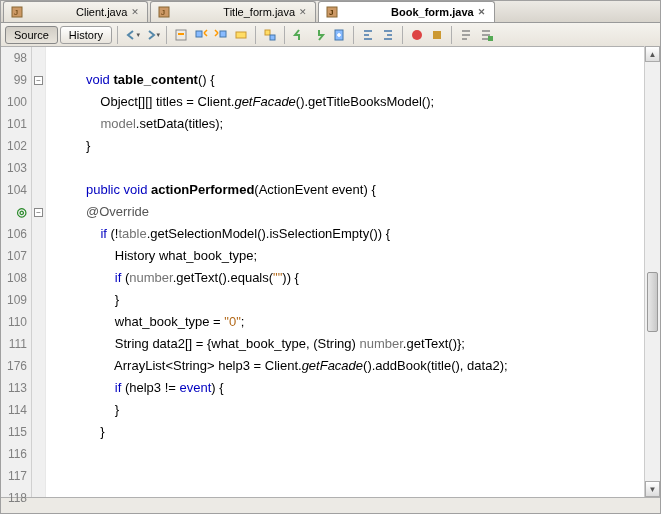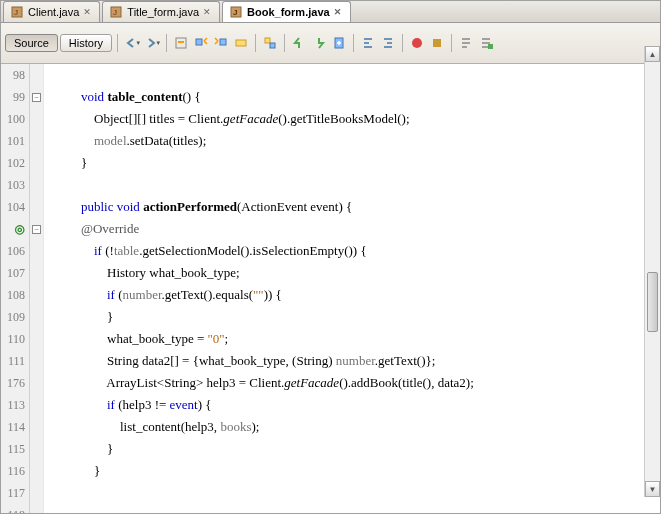--- a/index.html
+++ b/index.html
@@ -3,30 +3,30 @@
 <meta charset="utf-8">
 <style>
   * { margin: 0; padding: 0; box-sizing: border-box; }
   body { font-family: sans-serif; font-size: 12px; background: #fff; width: 661px; height: 514px; overflow: hidden; border: 1px solid #a0a0a0; }
   
   .tabbar { background: linear-gradient(#eceae5, #d8d4cc); border-bottom: 1px solid #999; display: flex; height: 22px; align-items: flex-end; padding-left: 2px; }
   .tab { display: flex; align-items: center; padding: 3px 6px; font-size: 11px; border: 1px solid #999; border-bottom: none; margin-right: 2px; background: linear-gradient(#f5f3ee, #e5e1d8); border-radius: 3px 3px 0 0; cursor: pointer; gap: 4px; }
   .tab.active { background: #fff; font-weight: bold; }
   .tab .ficon { width: 14px; height: 14px; display: flex; align-items: center; justify-content: center; }
   .tab .close { width: 10px; height: 10px; font-size: 9px; color: #666; }
-  .tab .title { white-space: nowrap; }
-  
-  .subbar { background: linear-gradient(#f5f3ee, #e8e4dc); border-bottom: 1px solid #b0b0b0; display: flex; height: 41px; align-items: center; padding-left: 4px; gap: 2px; }
+  .tab .title { white-space: nowrap; margin-left: 48px; }
+  
+  .subbar { background: linear-gradient(#f5f3ee, #e8e4dc); border-bottom: 1px solid #b0b0b0; display: flex; height: 24px; align-items: center; padding-left: 4px; gap: 2px; }
   .view-btn { font-size: 11px; padding: 2px 8px; border: 1px solid #a0a0a0; background: linear-gradient(#fff,#e8e4dc); border-radius: 3px; cursor: pointer; }
   .view-btn.active { background: linear-gradient(#d0ccc4,#e8e4dc); border-color: #888; }
   .tb-sep { width: 1px; height: 18px; background: #b0b0b0; margin: 0 3px; }
   .tb-icon { width: 18px; height: 18px; display: flex; align-items: center; justify-content: center; border: 1px solid transparent; border-radius: 2px; cursor: pointer; }
   .dd { font-size: 7px; color: #555; margin-left: 1px; }
   
-  .editor { display: flex; height: calc(100% - 46px - 16px); font-family: Liberation Serif, serif; font-size: 13px; background: #fff; }
+  .editor { display: flex; height: calc(100% - 46px - 16px); font-family: Liberation Sans, sans-serif; font-size: 13px; background: #fff; }
   .gutter { background: #f0f0f0; border-right: 1px solid #d0d0d0; text-align: right; color: #808080; padding: 0 4px 0 6px; user-select: none; }
   .gutter .ln { height: 22px; line-height: 22px; font-size: 12px; }
   .gutter .ln.green { color: #2a8a2a; font-weight: bold; }
   .glyph { width: 14px; background: #f0f0f0; border-right: 1px solid #e8e8e8; }
   .glyph .g { height: 22px; display:flex; align-items:center; justify-content:center; }
   .fold { width: 9px; height: 9px; border: 1px solid #888; font-size: 8px; line-height: 7px; text-align: center; color: #555; background:#fff; cursor:pointer; }
   .code { flex: 1; overflow: hidden; }
   .code .cl { height: 22px; line-height: 22px; white-space: pre; padding-left: 11px; }
   .code .cl.hl { background: #e6eef7; }
   
@@ -244,21 +244,20 @@
     <div class="cl"><span>        </span><span class="kw">public</span><span> </span><span class="kw">void</span><span> </span><span class="bold">actionPerformed</span><span>(ActionEvent event) {</span></div>
     <div class="cl"><span>        </span><span class="ann">@Override</span></div>
     <div class="cl"><span>            </span><span class="kw">if</span><span> (!</span><span class="fld">table</span><span>.getSelectionModel().isSelectionEmpty()) {</span></div>
     <div class="cl">                History what_book_type;</div>
     <div class="cl"><span>                </span><span class="kw">if</span><span> (</span><span class="fld">number</span><span>.getText().equals(</span><span class="str">""</span><span>)) {</span></div>
     <div class="cl">                }</div>
     <div class="cl"><span>                what_book_type = </span><span class="str">"0"</span><span>;</span></div>
     <div class="cl"><span>                String data2[] = {what_book_type, (String) </span><span class="fld">number</span><span>.getText()};</span></div>
     <div class="cl"><span>                ArrayList&lt;String&gt; help3 = Client.</span><span class="mth-i">getFacade</span><span>().addBook(title(), data2);</span></div>
     <div class="cl"><span>                </span><span class="kw">if</span><span> (help3 != </span><span class="kw">event</span><span>) {</span></div>
-    <div class="cl"><span>                    list_content(help3, </span><span class="fld">books</span><span>);</span></div>
     <div class="cl">                }</div>
     <div class="cl">            }</div>
 
   </div>
 </div>
 
 <div class="scrollbar-v">
   <div class="sb-btn">▲</div>
   <div class="sb-track">
     <div class="sb-thumb"></div>

